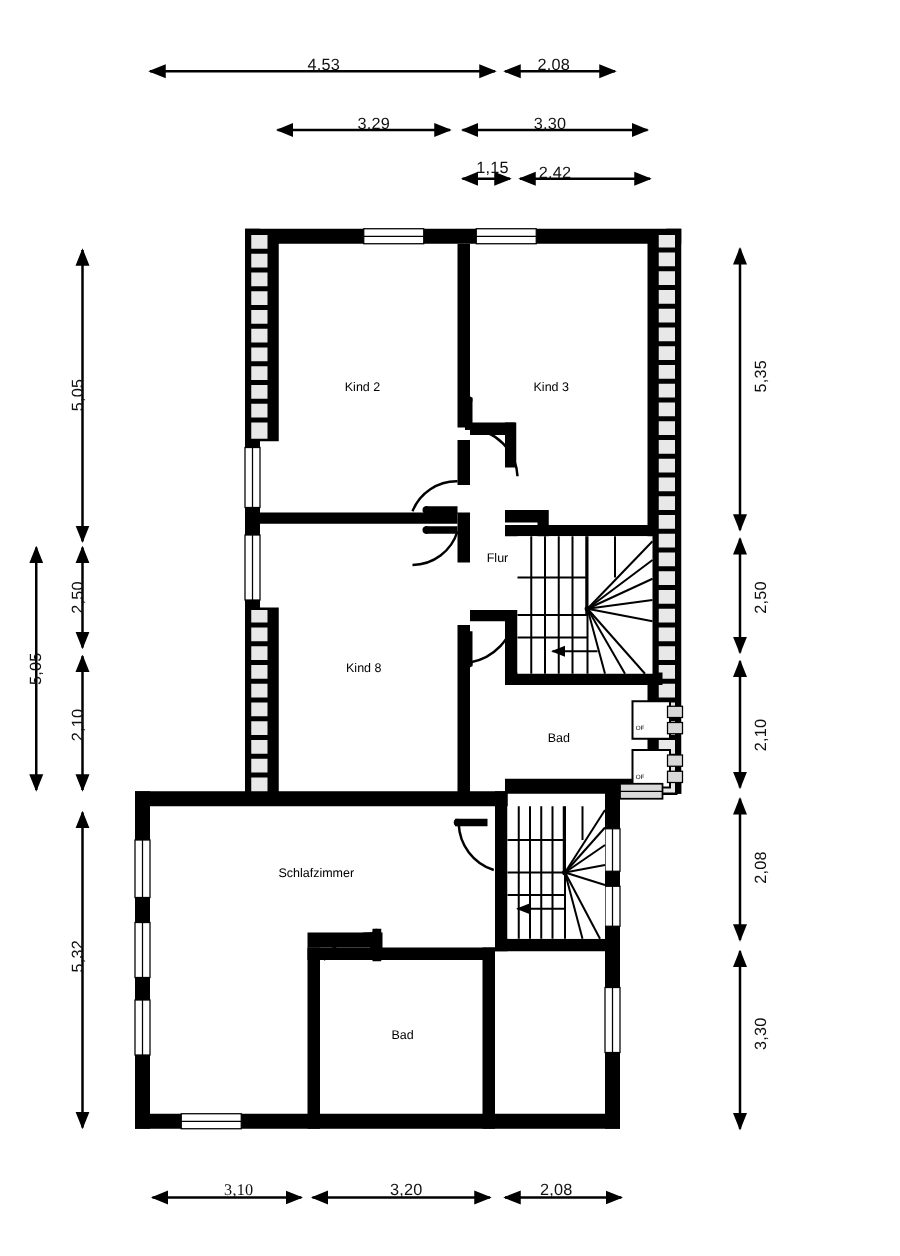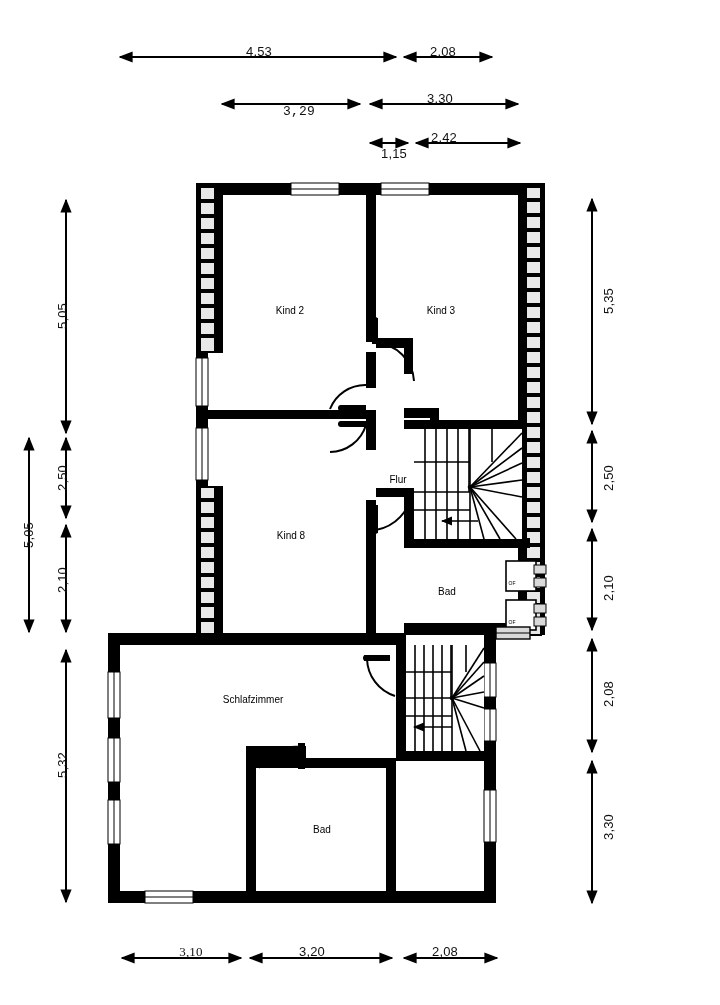--- a/index.html
+++ b/index.html
@@ -330,43 +330,43 @@
       <line x1="592" y1="431" x2="592" y2="522" marker-start="url(#arrS)" marker-end="url(#arrS)"></line>
       <line x1="592" y1="529" x2="592" y2="630" marker-start="url(#arrS)" marker-end="url(#arrS)"></line>
       <line x1="592" y1="639" x2="592" y2="752" marker-start="url(#arrS)" marker-end="url(#arrS)"></line>
       <line x1="592" y1="761" x2="592" y2="903" marker-start="url(#arrS)" marker-end="url(#arrS)"></line>
     </g>
 </svg>
 
 <div id="dim-labels">
     <div class="dimlabel" style="left: 259px; top: 44px; transform: translate(-50%, 0px);">4,53</div>
     <div class="dimlabel" style="left: 443px; top: 44px; transform: translate(-50%, 0px);">2,08</div>
-    <div class="dimlabel" style="left: 299px; top: 104px; transform: translate(-50%, 0px); font-family: Liberation Mono, monospace;">3,29</div>
+    <div class="dimlabel" style="left: 299px; top: 91px; transform: translate(-50%, 0px);">3,29</div>
     <div class="dimlabel" style="left: 440px; top: 91px; transform: translate(-50%, 0px);">3,30</div>
-    <div class="dimlabel" style="left: 394px; top: 146px; transform: translate(-50%, 0px);">1,15</div>
+    <div class="dimlabel" style="left: 394px; top: 126px; transform: translate(-50%, 0px);">1,15</div>
     <div class="dimlabel" style="left: 444px; top: 130px; transform: translate(-50%, 0px);">2,42</div>
     <div class="dimlabel" style="left: 191px; top: 944px; transform: translate(-50%, 0px); font-family: Liberation Serif, serif;">3,10</div>
-    <div class="dimlabel" style="left: 312px; top: 944px; transform: translate(-50%, 0px);">3,20</div>
+    <div class="dimlabel" style="left: 325px; top: 944px; transform: translate(-50%, 0px);">3,20</div>
     <div class="dimlabel" style="left: 445px; top: 944px; transform: translate(-50%, 0px);">2,08</div>
     <div class="dimlabel vert" style="left: 28px; top: 535px; transform: translate(-50%, -50%) rotate(-90deg);">5,05</div>
     <div class="dimlabel vert" style="left: 62px; top: 316px; transform: translate(-50%, -50%) rotate(-90deg);">5,05</div>
     <div class="dimlabel vert" style="left: 62px; top: 478px; transform: translate(-50%, -50%) rotate(-90deg);">2,50</div>
     <div class="dimlabel vert" style="left: 62px; top: 580px; transform: translate(-50%, -50%) rotate(-90deg);">2,10</div>
     <div class="dimlabel vert" style="left: 62px; top: 765px; transform: translate(-50%, -50%) rotate(-90deg);">5,32</div>
     <div class="dimlabel vert" style="left: 608px; top: 301px; transform: translate(-50%, -50%) rotate(-90deg);">5,35</div>
     <div class="dimlabel vert" style="left: 608px; top: 478px; transform: translate(-50%, -50%) rotate(-90deg);">2,50</div>
     <div class="dimlabel vert" style="left: 608px; top: 588px; transform: translate(-50%, -50%) rotate(-90deg);">2,10</div>
     <div class="dimlabel vert" style="left: 608px; top: 694px; transform: translate(-50%, -50%) rotate(-90deg);">2,08</div>
     <div class="dimlabel vert" style="left: 608px; top: 827px; transform: translate(-50%, -50%) rotate(-90deg);">3,30</div>
   </div>
 
 <div id="room-labels">
     <div class="roomlabel" style="left: 290px; top: 310px; transform: translate(-50%, -50%);">Kind 2</div>
     <div class="roomlabel" style="left: 441px; top: 310px; transform: translate(-50%, -50%);">Kind 3</div>
-    <div class="roomlabel" style="left: 398px; top: 447px; transform: translate(-50%, -50%); margin-top: 32px;">Flur</div>
+    <div class="roomlabel" style="left: 398px; top: 447px; transform: translate(-50%, -50%);">Flur</div>
     <div class="roomlabel" style="left: 291px; top: 535px; transform: translate(-50%, -50%);">Kind 8</div>
     <div class="roomlabel" style="left: 447px; top: 591px; transform: translate(-50%, -50%);">Bad</div>
     <div class="roomlabel" style="left: 253px; top: 699px; transform: translate(-50%, -50%);">Schlafzimmer</div>
     <div class="roomlabel" style="left: 322px; top: 829px; transform: translate(-50%, -50%);">Bad</div>
   </div>
 
 <div id="of-labels">
     <div class="oflabel" style="left: 512px; top: 583px; transform: translate(-50%, -50%);">OF</div>
     <div class="oflabel" style="left: 512px; top: 622px; transform: translate(-50%, -50%);">OF</div>
   </div>

